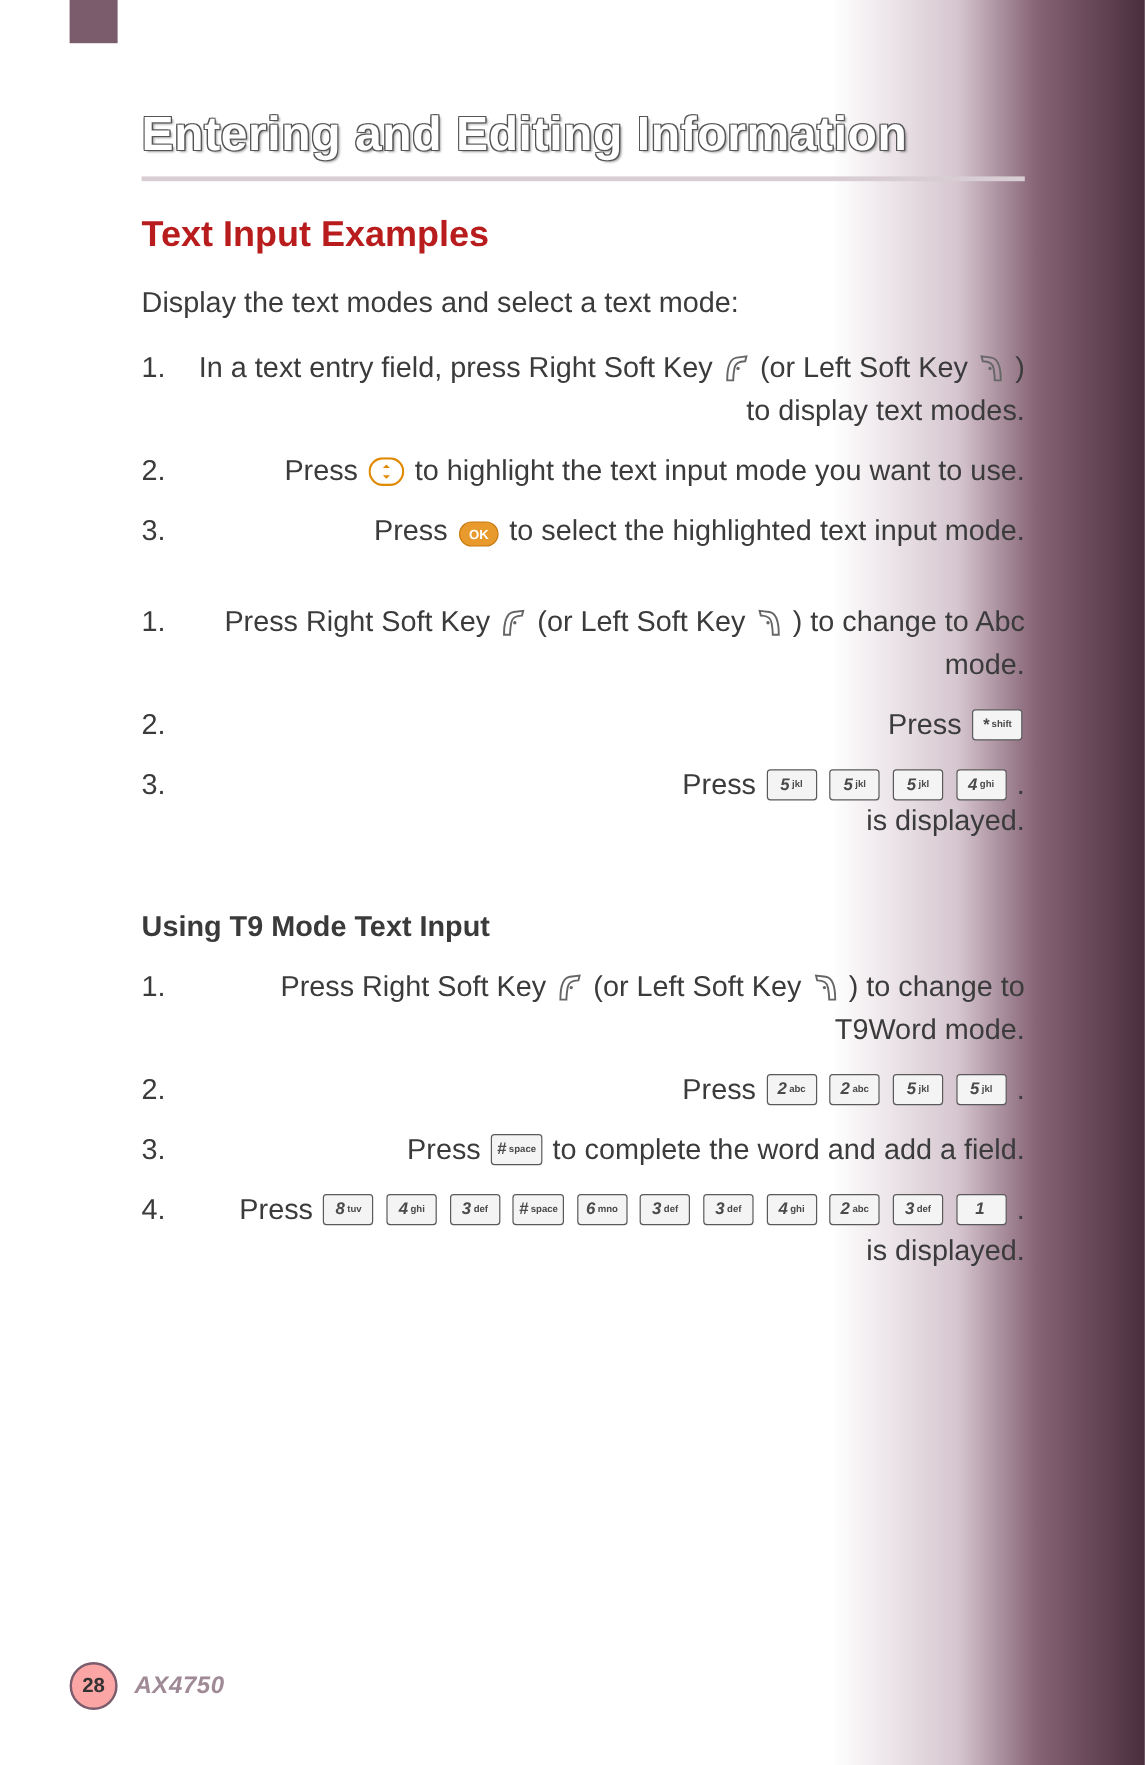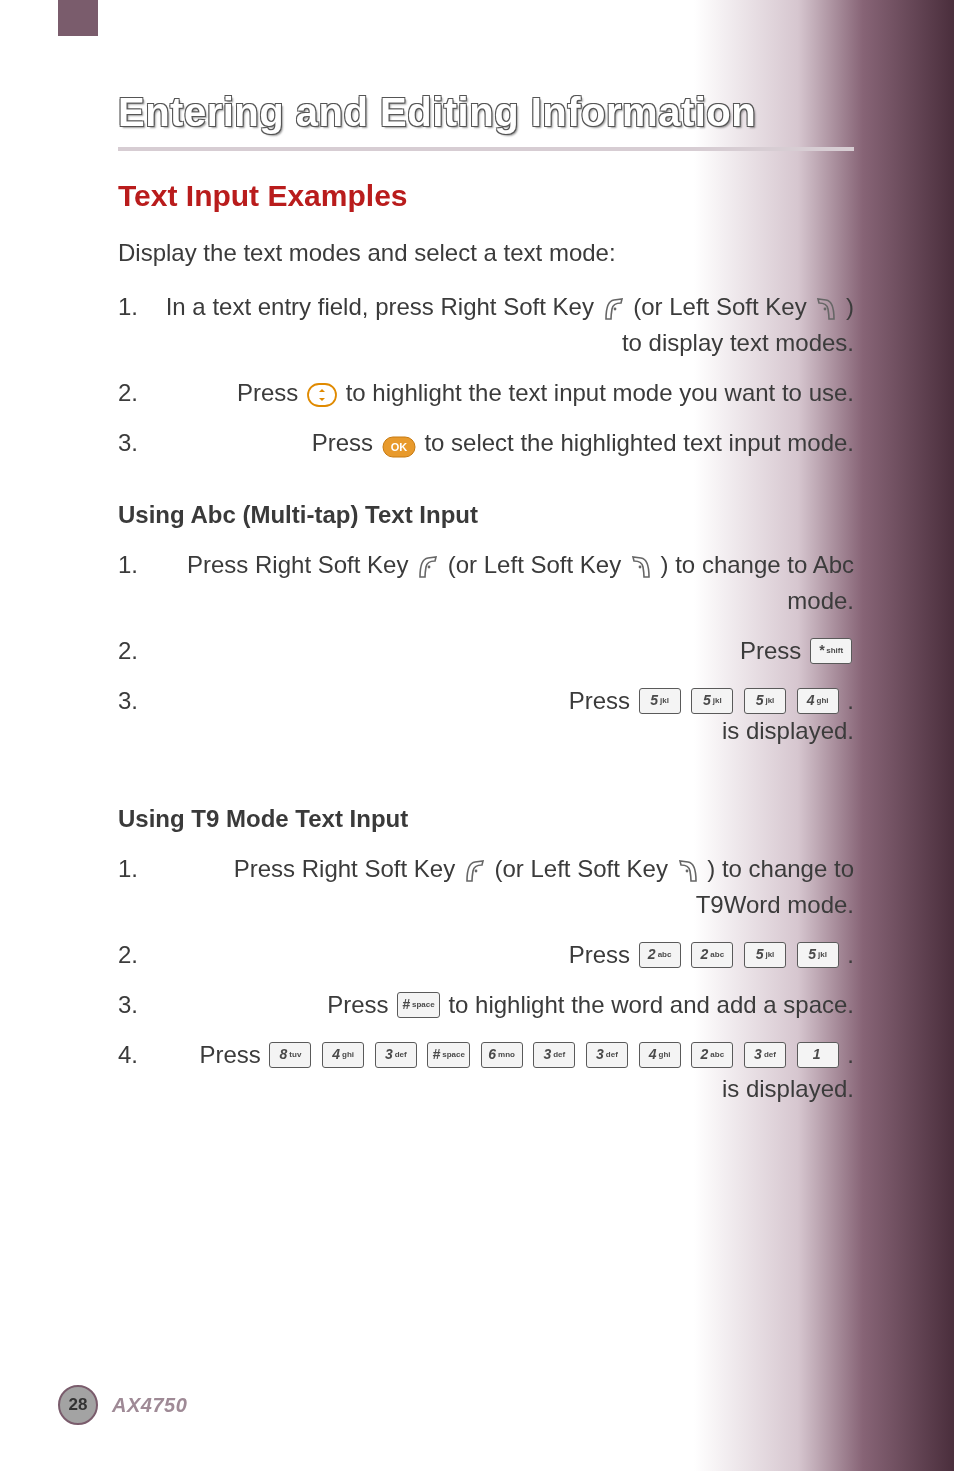--- a/index.html
+++ b/index.html
@@ -154,21 +154,21 @@
     width: 40px;
     height: 40px;
     border: 2px solid #7a5c6c;
     border-radius: 50%;
     display: flex;
     align-items: center;
     justify-content: center;
     font-size: 17px;
     font-weight: 700;
     color: #333;
-    background: #a3a3a3;
+    background: #fca5a5;
     margin-right: 14px;
   }
   .model {
     font-size: 20px;
     font-weight: 800;
     font-style: italic;
     color: #9f8a96;
     letter-spacing: 0.5px;
     text-align: center;
   }
@@ -231,21 +231,20 @@
           <svg viewBox="0 0 34 22">
               <rect x="1" y="1" width="32" height="20" rx="10" fill="#e89a2c" stroke="#c77a10" stroke-width="1"></rect>
               <text x="17" y="15" text-anchor="middle" font-size="11" font-weight="700" fill="#fff">OK</text>
             </svg>
         </span>
         <span> to select the highlighted text input mode.</span>
       </span>
     </li>
   </ol>
 
-  <h3 class="subheading">Using Abc (Multi-tap) Text Input</h3>
 
   <ol class="steps">
     <li>
       <span class="num">1.</span>
       <span class="body">
         <span>Press Right Soft Key </span>
         <span class="icon softkey">
           <svg viewBox="0 0 22 24">
               <path d="M3 22 Q3 4 11 3 Q19 2 19 2 L18 6 Q10 6 9 12 Q8 18 8 22 Z" fill="none" stroke="#666" stroke-width="1.6"></path>
               <circle cx="12" cy="12" r="1.4" fill="#666"></circle>
@@ -345,21 +344,21 @@
       </span>
     </li>
     <li>
       <span class="num">3.</span>
       <span class="body">
         <span>Press </span>
         <span class="keycap">
             <span class="d">#</span>
             <span class="s">space</span>
           </span>
-        <span> to highlight the word and add a space.</span>
+        <span> to complete the word and add a field.</span>
       </span>
     </li>
     <li>
       <span class="num">4.</span>
       <span class="body">
         <span>Press </span>
         <span class="keycap">
             <span class="d">8</span>
             <span class="s">tuv</span>
           </span>

